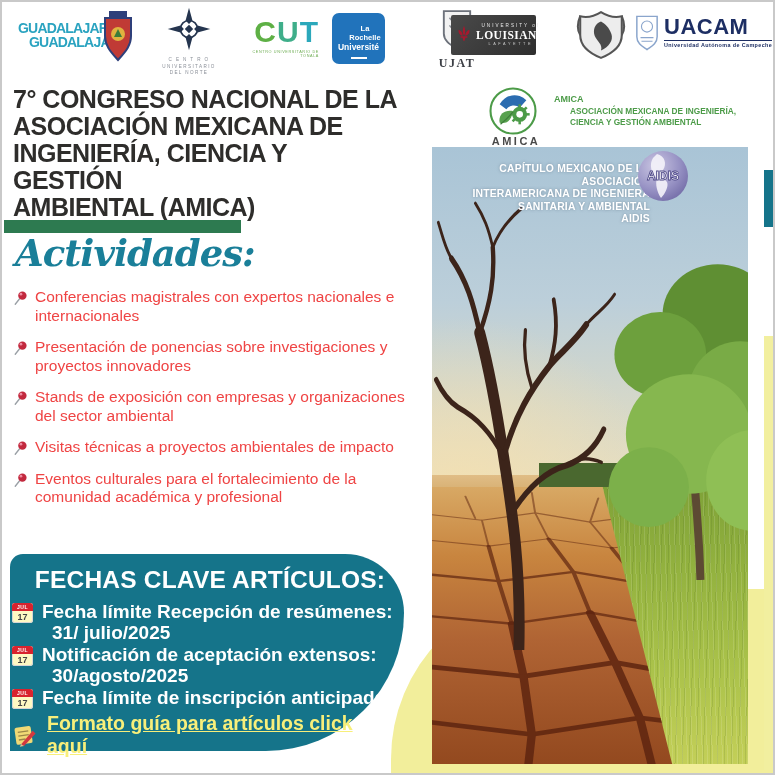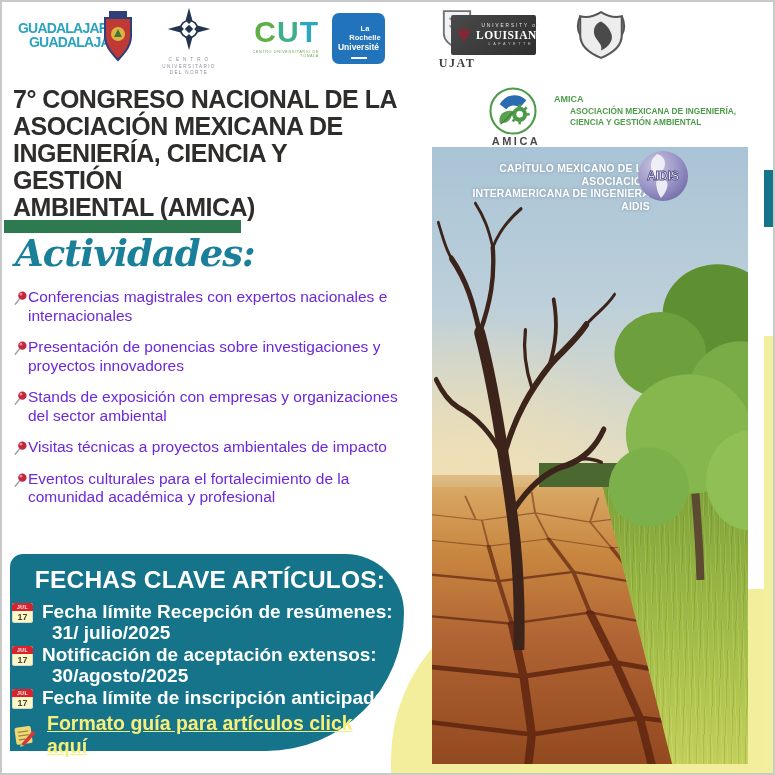--- a/index.html
+++ b/index.html
@@ -49,21 +49,21 @@
   .amica-cap{left:486px;top:133px;width:56px;text-align:center;font-size:11px;font-weight:700;
              color:#4a4a4a;letter-spacing:2.5px;}
   .amica-lines{left:552px;top:92px;color:#4c9b48;font-weight:700;line-height:11.5px;}
   .amica-lines .a1{font-size:9px;} .amica-lines .a2,.amica-lines .a3{font-size:8.3px;margin-left:16px;}
 
   
   .greenbar{left:2px;top:218px;width:237px;height:13px;background:#2d7a50;}
   .script{left:13px;top:229px;font-family:"DejaVu Serif",serif;font-style:italic;font-weight:800;
           font-size:37px;color:#1a7f99;letter-spacing:-1px;}
   .bullets{left:11px;top:286px;width:408px;}
-  .bullet{display:flex;margin-bottom:13px;font-size:15.5px;line-height:18.5px;color:#6d28d9;}
+  .bullet{display:flex;gap:7px;margin-bottom:13px;font-size:15.5px;line-height:18.5px;color:#ef4444;}
   .bullet svg{flex:0 0 auto;margin-top:2px;}
 
   
   .blob{left:389px;top:587px;width:384px;height:186px;background:#f2ee9b;border-radius:170px 0 0 0;z-index:1;}
   .ystrip{left:762px;top:334px;width:11px;height:434px;background:#f2ef9f;z-index:1;}
   .taccent{left:762px;top:168px;width:11px;height:57px;background:#15748a;z-index:1;}
 
   .photo{left:430px;top:145px;width:316px;height:617px;overflow:hidden;z-index:4;}
   .sky{position:absolute;left:0;top:0;right:0;height:345px;
        background:linear-gradient(180deg,#a9c4d6 0%,#bccfda 45%,#d6d8c9 75%,#e9dfc0 100%);}
@@ -183,20 +183,33 @@
   <div class="abs unam">
     <span>
       <svg width="52" height="52" viewBox="0 0 50 50">
         <path d="M25,3 C17,8 9,8 5,7 v18 c0,12 10,18 20,22 c10,-4 20,-10 20,-22 V7 c-4,1 -12,1 -20,-4 Z" fill="#ededed" stroke="#555" stroke-width="2"></path>
         <path d="M25,12 c-6,2 -8,8 -6,14 c2,5 8,8 6,14 c8,-4 12,-10 10,-16 c-2,-6 -6,-10 -10,-12 Z" fill="#4a4a4a"></path>
         <path d="M5,7 C2,14 2,20 5,25 M45,7 c3,7 3,13 0,18" stroke="#555" fill="none" stroke-width="2"></path>
       </svg>
     </span>
   </div>
 
+  <div class="abs uacam">
+    <span>
+      <svg width="24" height="38" viewBox="0 0 26 40">
+        <path d="M2,2 h22 v22 c0,8 -7,11 -11,14 C9,35 2,32 2,24 Z" fill="#fff" stroke="#8aa5cc" stroke-width="1.6"></path>
+        <circle cx="13" cy="13" r="6" stroke="#8aa5cc" fill="none" stroke-width="1.2"></circle>
+        <path d="M6,25 h14 M7,29 h12" stroke="#8aa5cc" stroke-width="1.2"></path>
+      </svg>
+    </span>
+    <div class="tx">
+      <div class="ac">UACAM</div>
+      <div class="tg">Universidad Autónoma de Campeche</div>
+    </div>
+  </div>
 
   <div class="abs title">
     <div>7° CONGRESO NACIONAL DE LA</div>
     <div>ASOCIACIÓN MEXICANA DE</div>
     <div>INGENIERÍA, CIENCIA Y GESTIÓN</div>
     <div>AMBIENTAL (AMICA)</div>
   </div>
 
   <div class="abs amica-circle">
     <svg width="50" height="50" viewBox="0 0 60 60">
@@ -331,20 +344,21 @@
         <ellipse cx="140" cy="120" rx="46" ry="40" fill="#79ab46"></ellipse>
         <ellipse cx="95" cy="150" rx="55" ry="45" fill="#86b74f"></ellipse>
         <ellipse cx="150" cy="185" rx="40" ry="38" fill="#8fbf55"></ellipse>
         <ellipse cx="60" cy="190" rx="35" ry="30" fill="#7cb04a"></ellipse>
       </g>
     </svg>
 
     <div class="aidis-overlay">
       <div>CAPÍTULO MEXICANO DE LA ASOCIACIÓN</div>
       <div>INTERAMERICANA DE INGENIERÁ</div>
+      <div>SANITARIA Y AMBIENTAL</div>
       <div>AIDIS</div>
     </div>
     <div class="aidis-globe">
       <svg width="52" height="52" viewBox="0 0 52 52">
         <defs>
           <radialGradient id="gl" cx="35%" cy="30%" r="80%">
             <stop offset="0%" stop-color="#cac6e2"></stop>
             <stop offset="60%" stop-color="#9792c4"></stop>
             <stop offset="100%" stop-color="#716aa6"></stop>
           </radialGradient>

